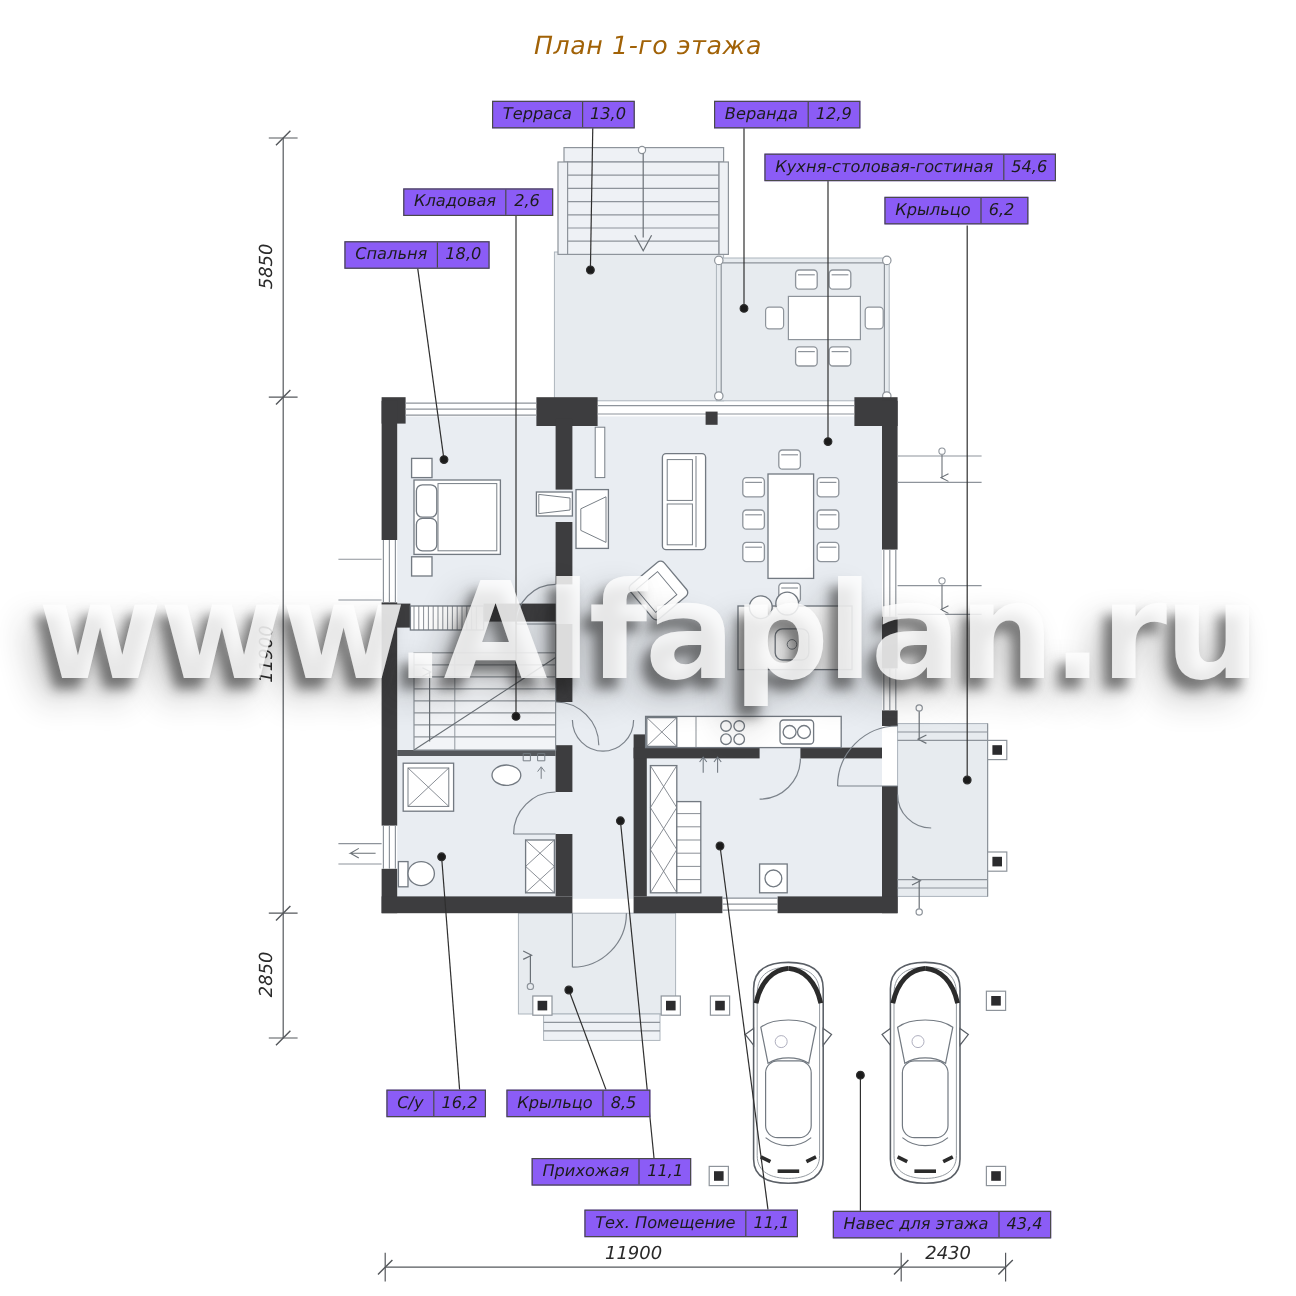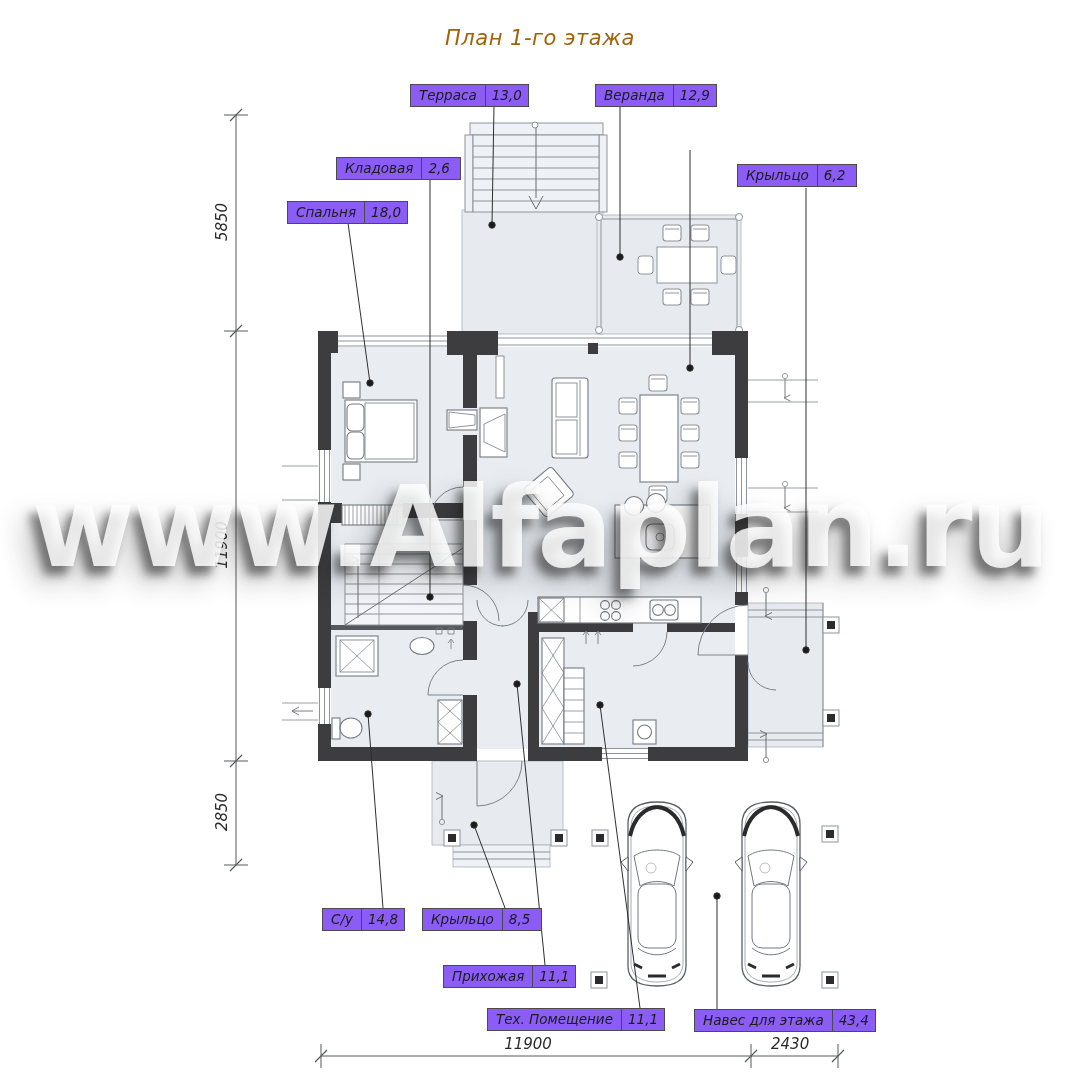--- a/index.html
+++ b/index.html
@@ -338,35 +338,39 @@
 <div class="title">План 1-го этажа</div>
 
 <div class="lbl" style="left:410px;top:84px">
   <span class="lname">Терраса</span>
   <span class="lval">13,0</span>
 </div>
 <div class="lbl" style="left:595px;top:84px">
   <span class="lname">Веранда</span>
   <span class="lval">12,9</span>
 </div>
+<div class="lbl" style="left:637px;top:128px">
+  <span class="lname">Кухня-столовая-гостиная</span>
+  <span class="lval">54,6</span>
+</div>
 <div class="lbl" style="left:737px;top:164px">
   <span class="lname">Крыльцо</span>
   <span class="lval">6,2</span>
 </div>
 <div class="lbl" style="left:336px;top:157px">
   <span class="lname">Кладовая</span>
   <span class="lval">2,6</span>
 </div>
 <div class="lbl" style="left:287px;top:201px">
   <span class="lname">Спальня</span>
   <span class="lval">18,0</span>
 </div>
 <div class="lbl" style="left:322px;top:908px">
   <span class="lname">С/у</span>
-  <span class="lval">14,8</span>
+  <span class="lval">16,2</span>
 </div>
 <div class="lbl" style="left:422px;top:908px">
   <span class="lname">Крыльцо</span>
   <span class="lval">8,5</span>
 </div>
 <div class="lbl" style="left:443px;top:965px">
   <span class="lname">Прихожая</span>
   <span class="lval">11,1</span>
 </div>
 <div class="lbl" style="left:487px;top:1008px">

